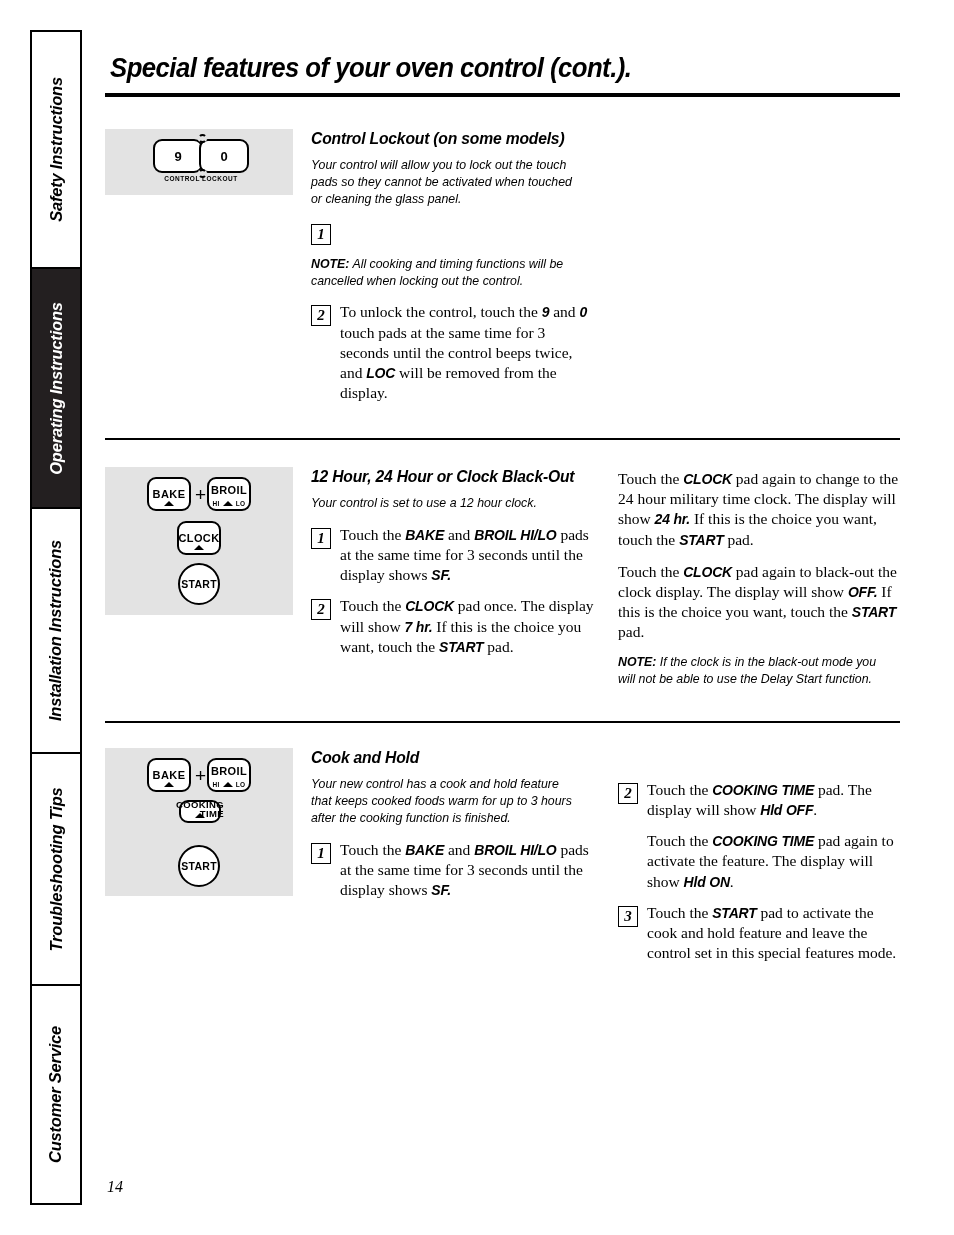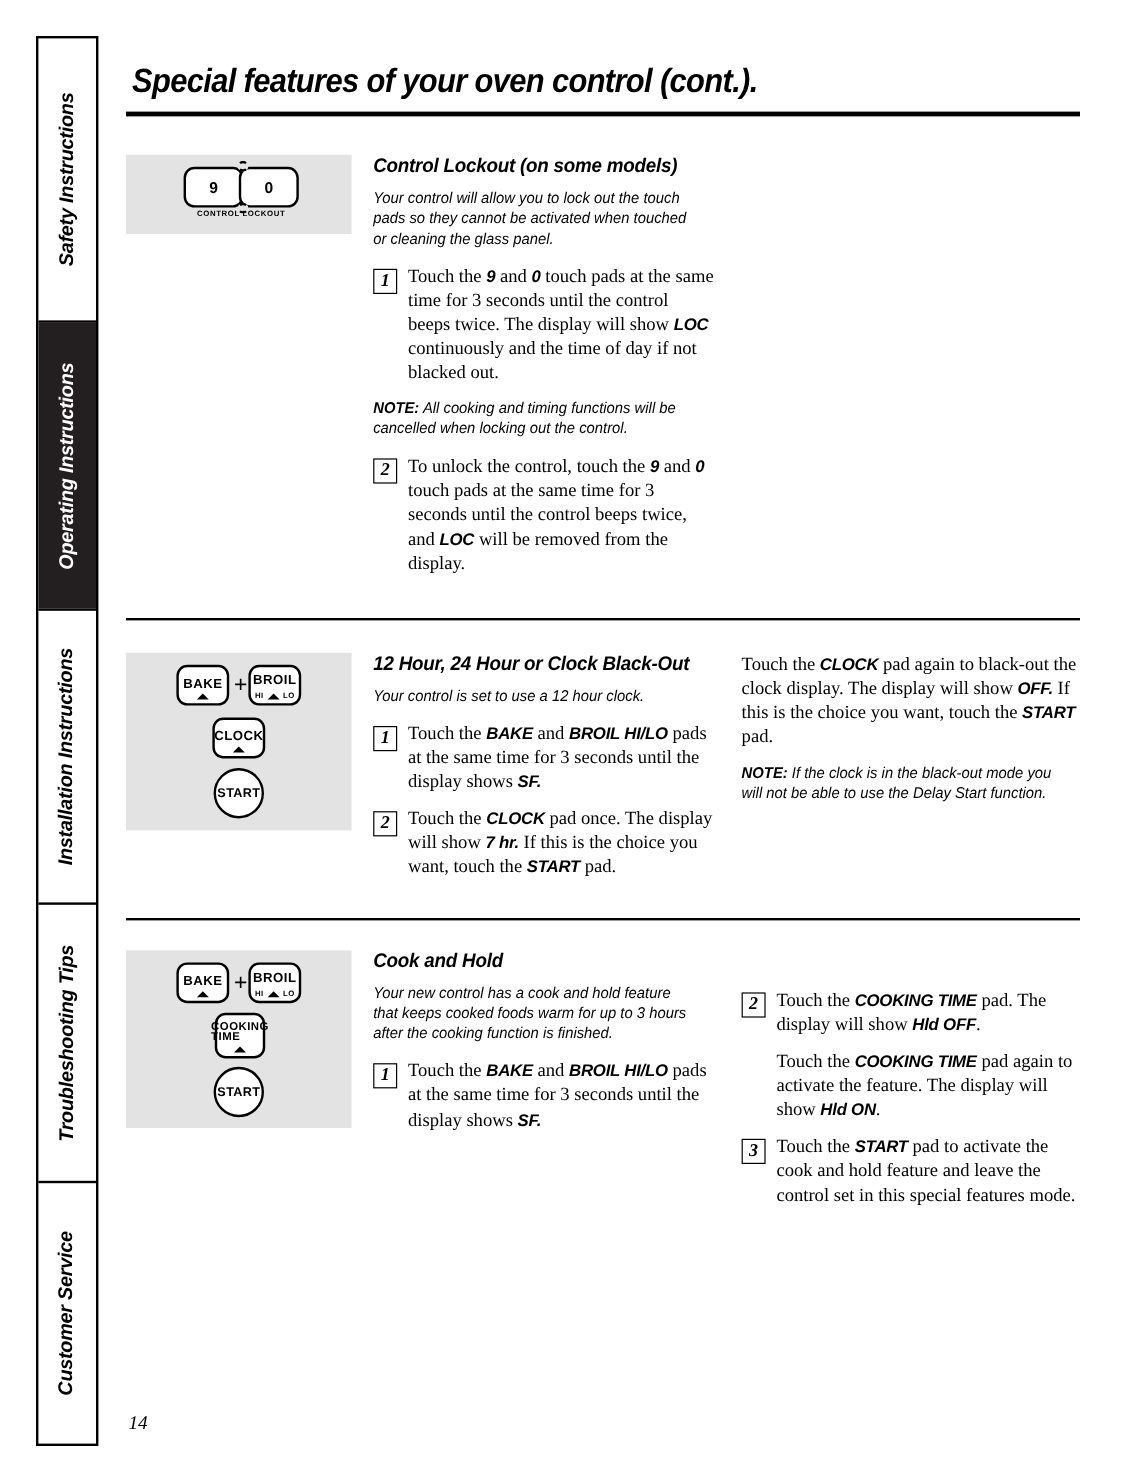--- a/index.html
+++ b/index.html
@@ -361,21 +361,20 @@
       </div>
     </div>
 
     <div class="cols">
       <div class="col">
         <h2 class="sec-head">Control Lockout (on some models)</h2>
         <p class="intro">Your control will allow you to lock out the touch pads so they cannot be activated when touched or cleaning the glass panel.</p>
 
         <div class="step">
           <div class="step-num">1</div>
-          <div class="step-text">Touch the <span class="kbd">9</span> and <span class="kbd">0</span> touch pads at the same time for 3 seconds until the control beeps twice. The display will show <span class="kbd">LOC</span> continuously and the time of day if not blacked out.</div>
         </div>
 
         <p class="note"><b class="nb">NOTE:</b><span> All cooking and timing functions will be cancelled when locking out the control.</span></p>
 
         <div class="step">
           <div class="step-num">2</div>
           <div class="step-text">To unlock the control, touch the <span class="kbd">9</span> and <span class="kbd">0</span> touch pads at the same time for 3 seconds until the control beeps twice, and <span class="kbd">LOC</span> will be removed from the display.</div>
         </div>
       </div>
       <div class="col right"></div>
@@ -420,20 +419,21 @@
           <div class="step-num">1</div>
           <div class="step-text">Touch the <span class="kbd">BAKE</span> and <span class="kbd"><span class="kbd">BROIL</span> HI/LO</span> pads at the same time for 3 seconds until the display shows <span class="kbd">SF.</span></div>
         </div>
         <div class="step">
           <div class="step-num">2</div>
           <div class="step-text">Touch the <span class="kbd">CLOCK</span> pad once. The display will show <span class="kbd">7 hr.</span> If this is the choice you want, touch the <span class="kbd">START</span> pad.</div>
         </div>
       </div>
 
       <div class="col right">
+        <p class="body" style="margin-top:2px;">Touch the <span class="kbd">CLOCK</span> pad again to change to the 24 hour military time clock. The display will show <span class="kbd">24 hr.</span> If this is the choice you want, touch the <span class="kbd">START</span> pad.</p>
         <p class="body">Touch the <span class="kbd">CLOCK</span> pad again to black-out the clock display. The display will show <span class="kbd">OFF.</span> If this is the choice you want, touch the <span class="kbd">START</span> pad.</p>
         <p class="note"><b class="nb">NOTE:</b><span> If the clock is in the black-out mode you will not be able to use the Delay Start function.</span></p>
       </div>
     </div>
   </div>
 
   <div class="section-rule" style="margin-top:20px;"></div>
 
   <div class="section" style="margin-top:25px;">
 
@@ -445,21 +445,21 @@
         </div>
         <div class="plus" style="left:90px; top:17px;">+</div>
         <div class="pad" style="left:102px; top:10px; width:44px; height:34px; font-size:11px;">
           <span class="pad-text" style="margin-bottom:7px;">BROIL</span>
           <span class="hilo">
             <span>HI</span>
             <span class="tri-inline"></span>
             <span>LO</span>
           </span>
         </div>
-        <div class="pad" style="left:74px; top:52px; width:42px; height:38px; font-size:9.5px; line-height:1.15; text-align:left;">
+        <div class="pad" style="left:74px; top:52px; width:42px; height:23px; font-size:9.5px; line-height:1.15; text-align:right;">
           <span class="pad-text" style="margin-bottom:5px; white-space:pre-line;">COOKING
 TIME</span>
           <span class="tri"></span>
         </div>
         <div class="pad-round" style="left:73px; top:97px; width:42px; height:42px; font-size:10.5px;">
           <span class="pad-text">START</span>
         </div>
       </div>
     </div>
 

